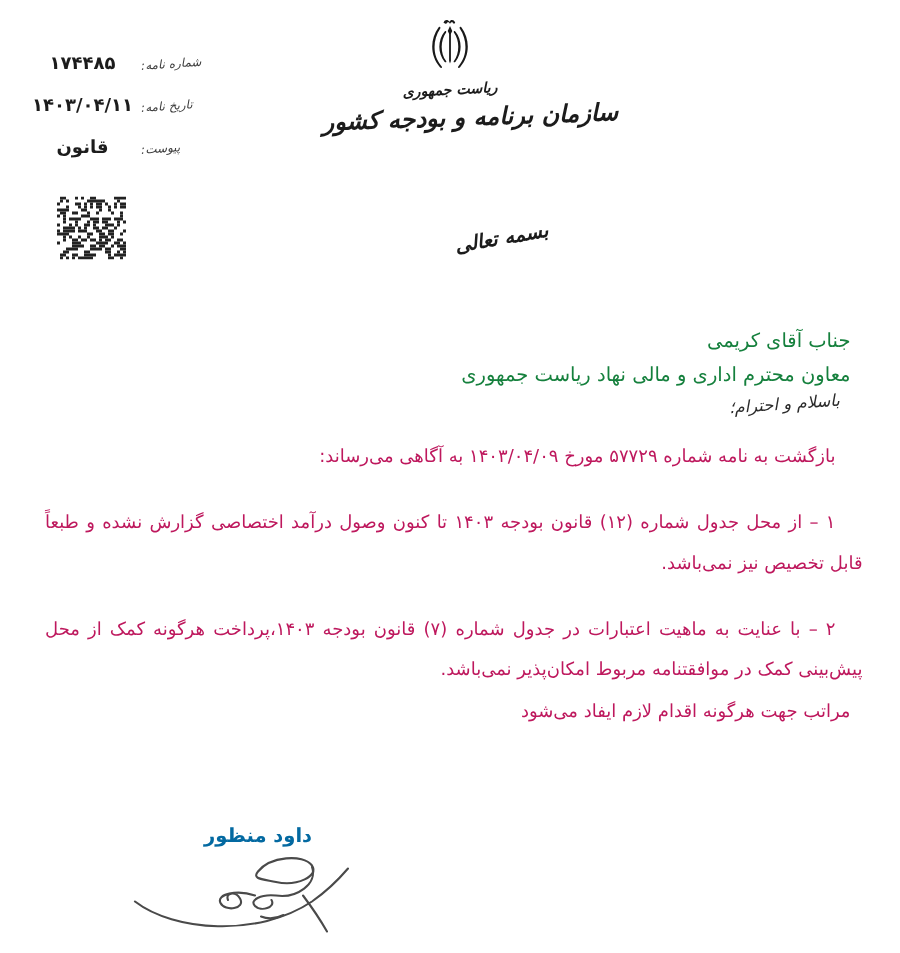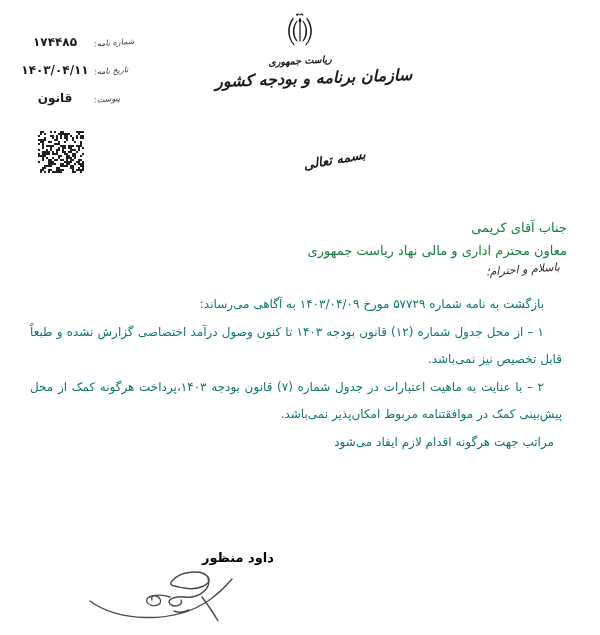--- a/index.html
+++ b/index.html
@@ -25,28 +25,28 @@
   .besmele{position:absolute;top:152px;left:303px;font-size:13px;font-weight:700;font-style:italic;transform:rotate(-10deg);white-space:nowrap;}
 
   
   .recipient{position:absolute;top:216px;right:33px;text-align:right;direction:rtl;font-weight:400;font-size:13px;line-height:23px;color:#15803d;}
   .recipient div{white-space:nowrap;}
 
   
   .salutation{position:absolute;top:263px;right:40px;direction:rtl;font-size:11px;font-style:italic;transform:rotate(-4deg);white-space:nowrap;color:#2a2a2a;}
 
   
-  .body-block{position:absolute;top:291px;right:38px;left:30px;direction:rtl;font-size:12px;line-height:27.5px;color:#0f766e;}
+  .body-block{position:absolute;top:291px;right:25px;left:30px;direction:rtl;font-size:12px;line-height:27.5px;color:#be185d;}
   .bline{text-align:right;}
-  .bline.just{text-align:justify;text-align-last:justify;}
+  .bline.just{text-align:justify;text-align-last:justify;margin-top:16px;}
   .bline.ind{text-indent:18px;}
   .bline.ind2{text-indent:8px;}
 
   
-  .signer{position:absolute;top:550px;left:136px;width:138px;text-align:right;direction:rtl;font-weight:700;font-size:13px;color:#000000;white-space:nowrap;}
+  .signer{position:absolute;top:550px;left:136px;width:138px;text-align:left;direction:rtl;font-weight:700;font-size:13px;color:#0369a1;white-space:nowrap;}
   .sig-svg{position:absolute;top:567px;left:86px;}
 </style>
 </head>
 <body>
 
 <div class="letter">
 
   <div class="meta">
     <div class="meta-row">
       <span class="meta-label">شماره نامه:</span>

